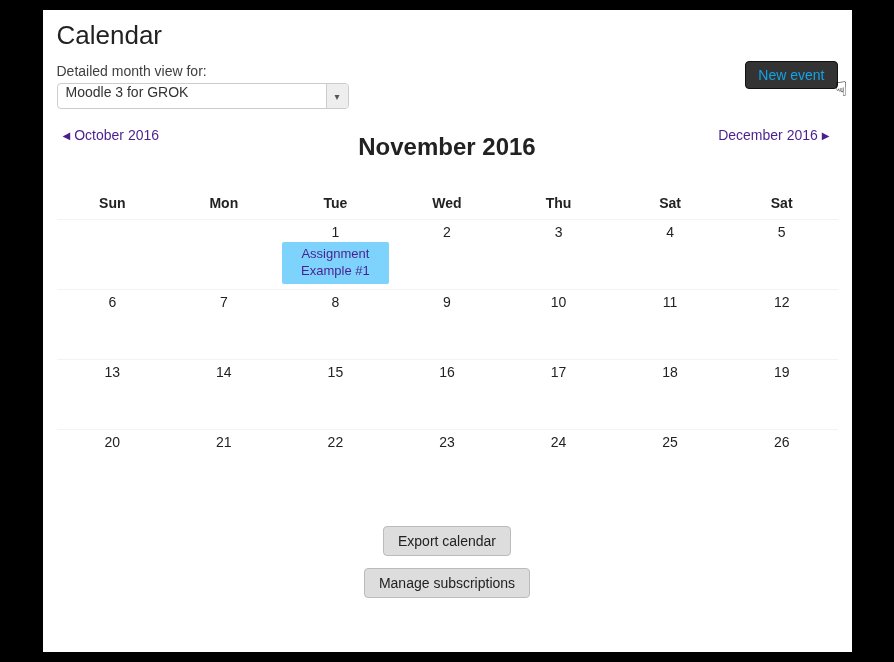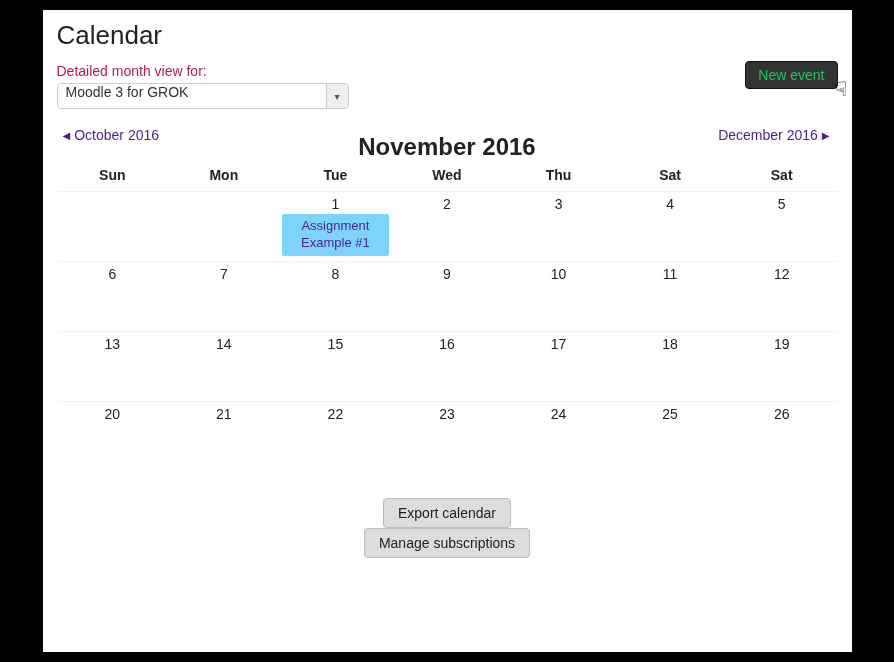--- a/index.html
+++ b/index.html
@@ -27,21 +27,21 @@
     margin-bottom: 12px;
   }
   .top-row {
     display: flex;
     justify-content: space-between;
     align-items: flex-start;
   }
   .selector-block { }
   .selector-label {
     font-size: 14px;
-    color: #be185d;
+    color: #404040;
     margin-bottom: 4px;
   }
   .course-select {
     width: 292px;
     height: 26px;
     border: 1px solid #ccc;
     border-radius: 4px;
     background: #fff;
     display: flex;
     justify-content: space-between;
@@ -61,21 +61,21 @@
     justify-content: center;
     font-size: 10px;
     color: #555;
   }
   .new-event-wrap {
     position: relative;
     margin-top: -2px;
   }
   .new-event-btn {
     background: #333;
-    color: #22c55e;
+    color: #0ea5e9;
     border: 1px solid #111;
     border-radius: 4px;
     padding: 5px 12px;
     font-size: 14px;
     cursor: pointer;
   }
   .hand-cursor {
     position: absolute;
     right: -10px;
     bottom: -12px;
@@ -103,21 +103,21 @@
   .nav-arrow { font-size: 10px; color: #4b1f8f; }
   .month-title {
     text-align: center;
     font-size: 24px;
     font-weight: 700;
     color: #222;
     padding-top: 6px;
   }
   .calendar {
     width: 100%;
-    margin-top: 6px;
+    margin-top: 34px;
     table-layout: fixed;
     border-collapse: collapse;
   }
   .calendar th {
     font-size: 14px;
     font-weight: 700;
     color: #222;
     padding-bottom: 8px;
     text-align: center;
   }
@@ -141,20 +141,21 @@
     line-height: 1.3;
     padding: 4px 2px;
     margin: 2px 2px 0 2px;
     border-radius: 2px;
   }
   .bottom-buttons {
     margin-top: 26px;
     display: flex;
     flex-direction: column;
     align-items: center;
+    gap: 12px;
   }
   .grey-btn {
     background: #ddd;
     border: 1px solid #bbb;
     border-radius: 4px;
     padding: 6px 14px;
     font-size: 14px;
     color: #222;
     cursor: pointer;
   }

